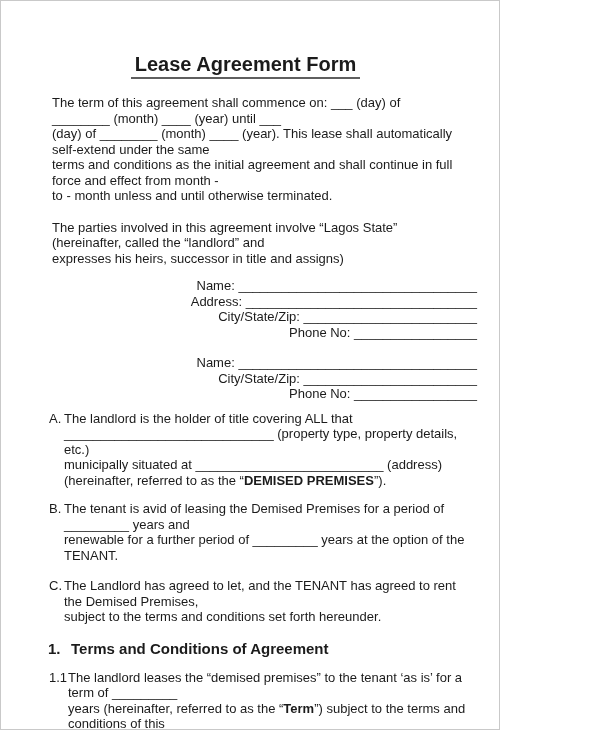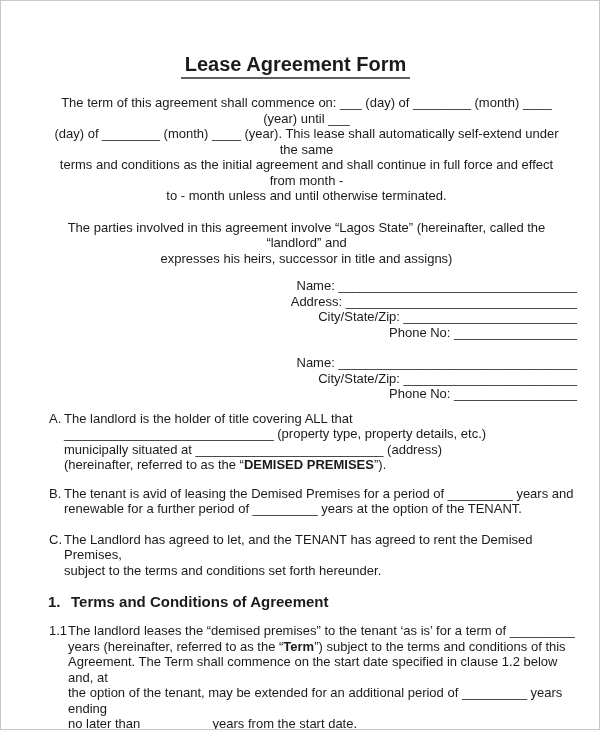--- a/index.html
+++ b/index.html
@@ -1,37 +1,37 @@
 <!DOCTYPE html>
 <html><head>
 <meta charset="utf-8">
 <style>
   html,body{margin:0;padding:0;background:#ffffff;}
   body{width:600px;height:730px;}
   .page{
     box-sizing:border-box;
-    width:600px;height:730px;
+    width:500px;height:730px;
     border:1px solid #c9c9c9;
     padding:0 22px 0 35px;
     overflow:hidden;
     background:#ffffff;
     font-family:"Liberation Sans","DejaVu Sans",sans-serif;
     font-size:13px;
     line-height:15.5px;
     color:#1b1b1b;
   }
   .title-wrap{text-align:center;margin:51px 22px 13px 0;}
   .doc-title{
     display:inline-block;
     font-size:20px;line-height:24px;font-weight:bold;
     border-bottom:2px solid #5f5f5f;
     padding:0 4px 1px 4px;
     white-space:pre;
   }
-  p{margin:16px;white-space:pre-wrap;text-align:center;}
+  p{margin:16px;white-space:pre-wrap;}
   .fields{margin:0;}
   .fields div{white-space:pre;text-align:right;}
   .mb16{margin-bottom:16px}
   .mb15{margin-bottom:15px}
   .mb13{margin-bottom:13px}
   .mb12{margin-bottom:12px}
   .mb9{margin-bottom:9px}
   .bold{font-weight:bold}
   .witem{display:flex;margin-left:13px;}
   .wlabel{flex:0 0 15px;}

